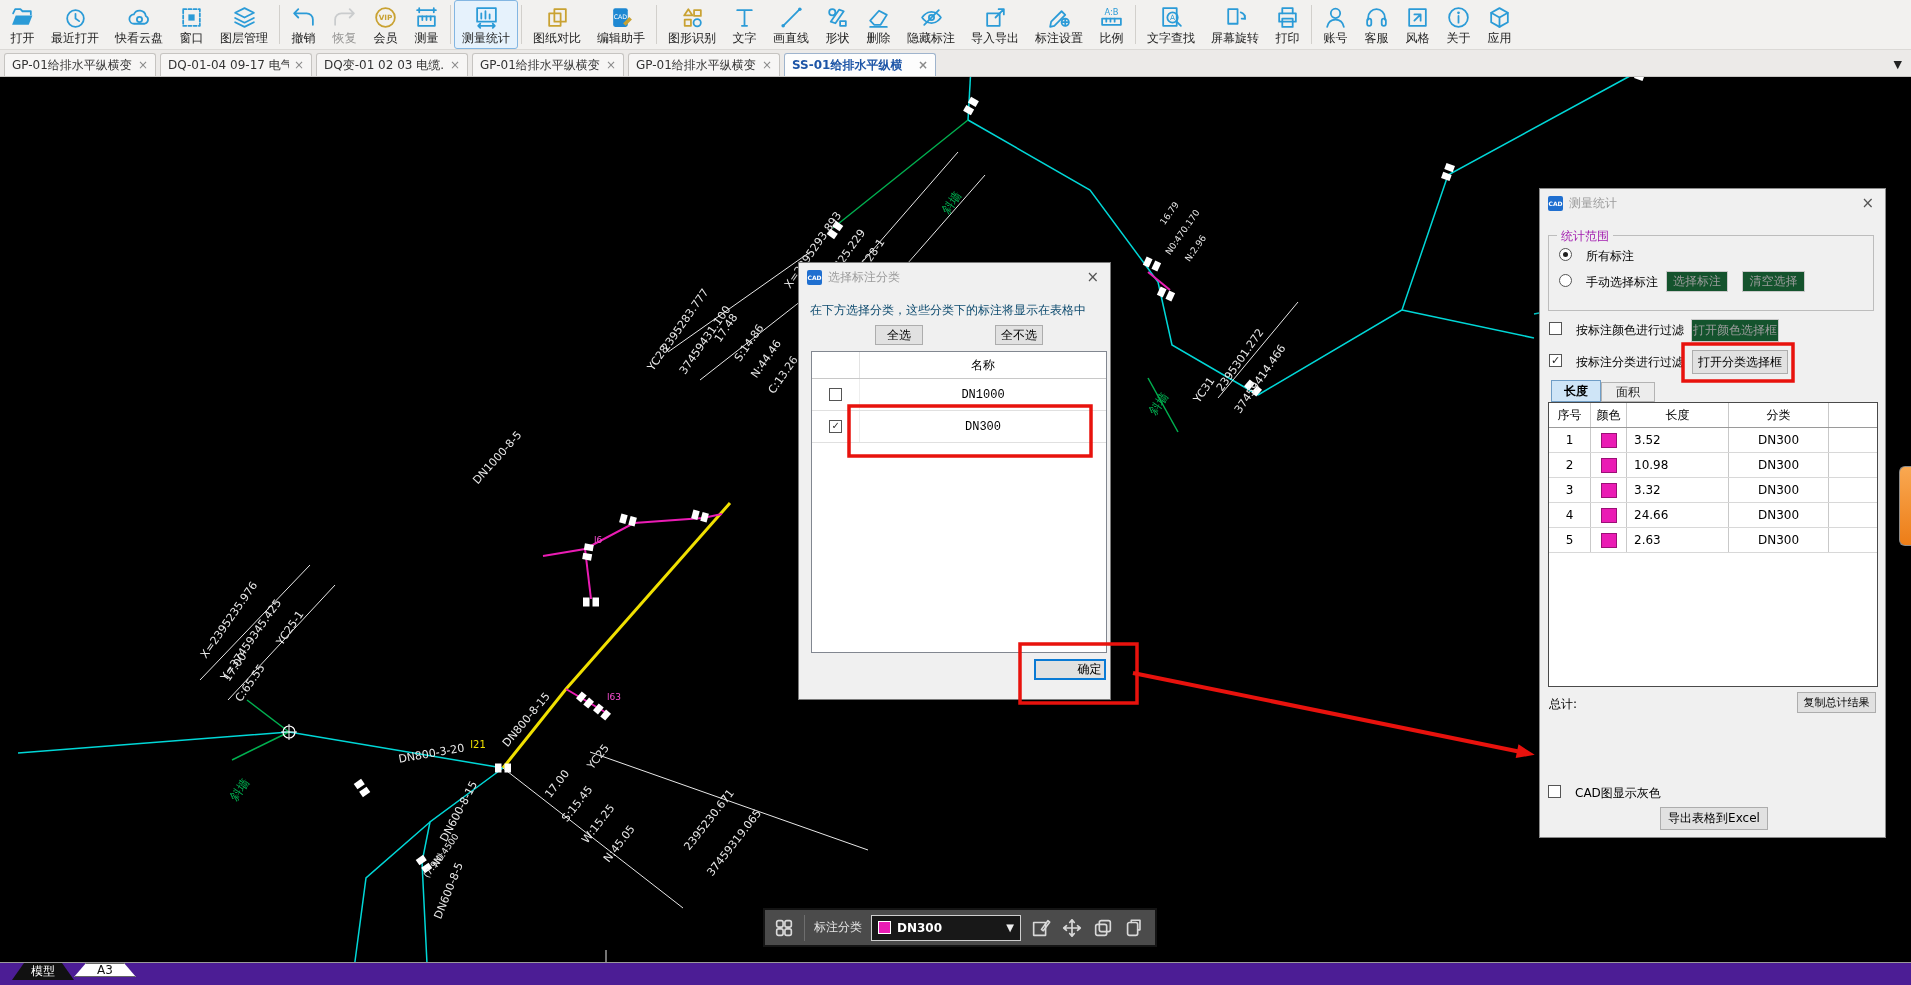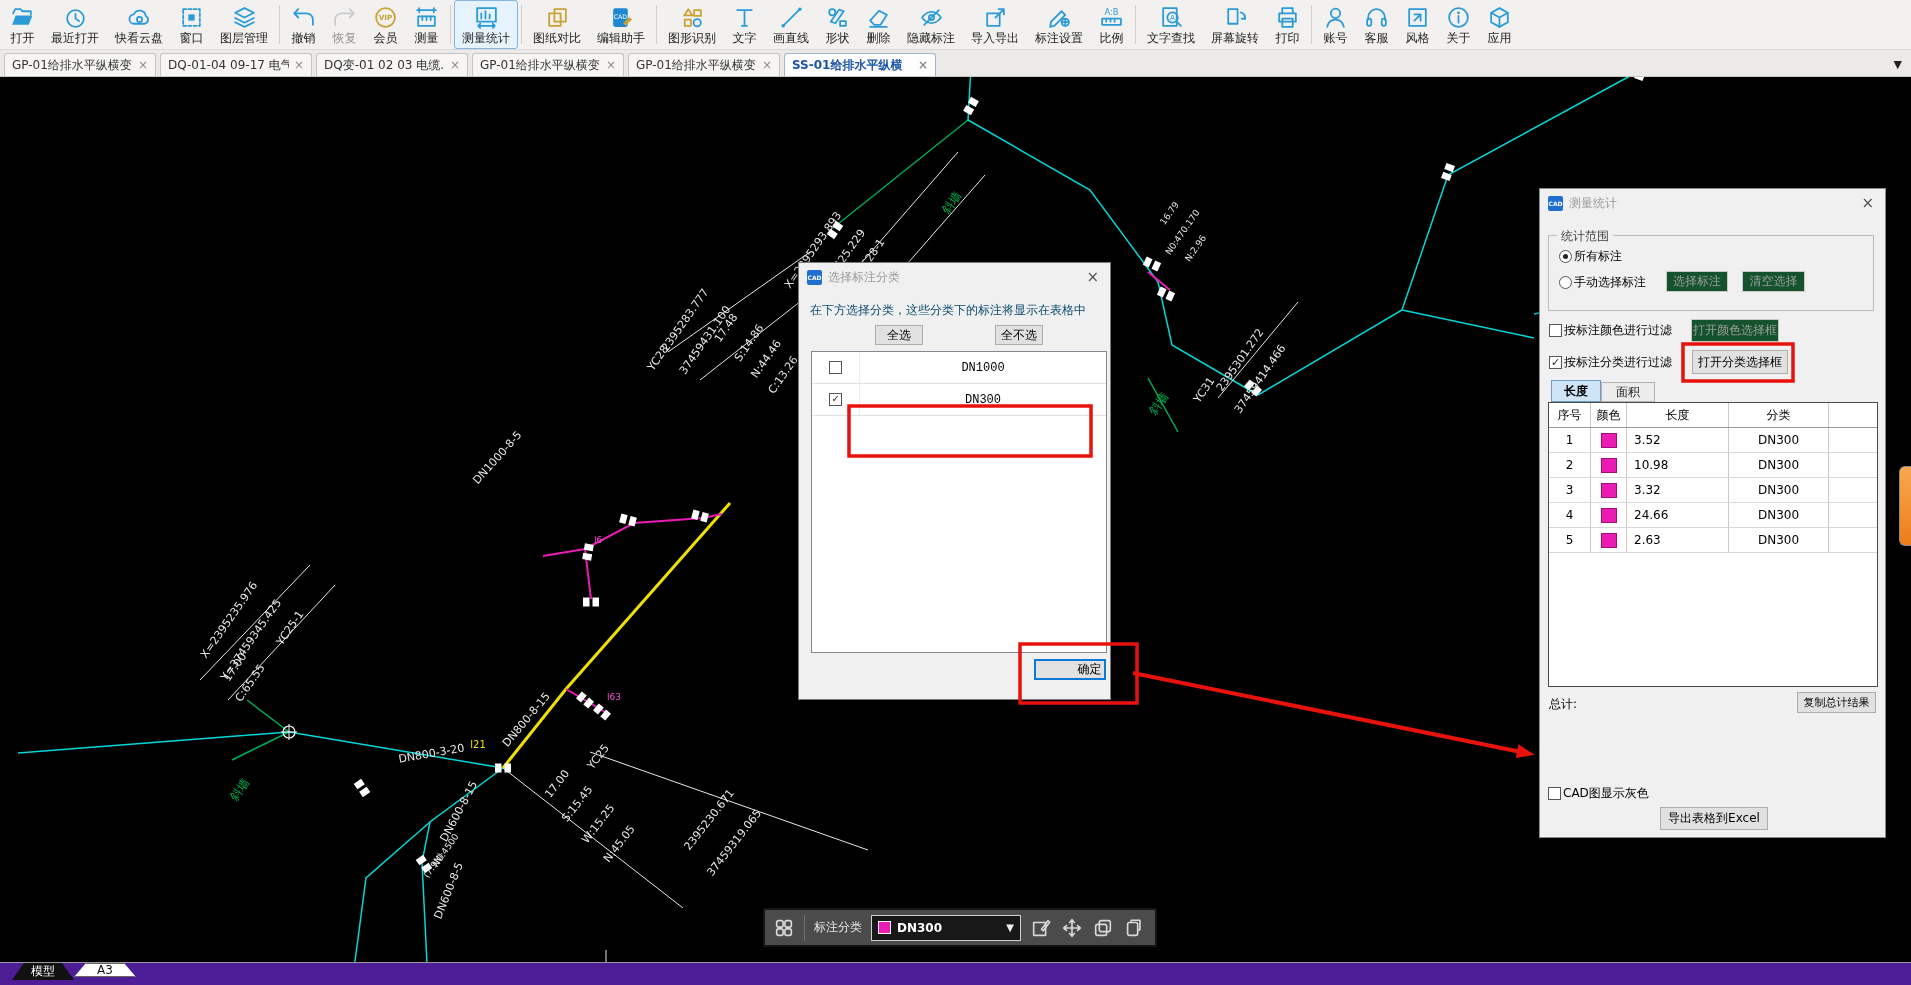--- a/index.html
+++ b/index.html
@@ -59,22 +59,22 @@
   #dlg-table .hdr .c2 { flex:1; display:flex; align-items:center; justify-content:center; font-size:12px; color:#000; }
   .dlg-row { height:32px; border-bottom:1px solid #e0e0e0; display:flex; align-items:center;font-family:Liberation Mono, monospace; }
   .dlg-row .c1 { width:48px; display:flex; justify-content:center; border-right:1px solid #eee; align-self:stretch; align-items:center; }
   .dlg-row .c2 { flex:1; text-align:center; font-size:12px; color:#000; }
   #dlg-ok { position:absolute; left:235px; top:396px; width:72px; height:21px; border:2px solid #0a7ad4;padding-left:39px; }
 
   
   #panel { position:absolute; left:1539px; top:188px; width:347px; height:650px; background:#f0f0f0;
            border:1px solid #8a8a8a; box-shadow:3px 4px 12px rgba(0,0,0,.6); z-index:5; }
   #grp-scope { position:absolute; left:8px; top:46px; width:326px; height:76px; border:1px solid #bdbdbd; }
-  #grp-scope legend,#grp-scope .leg { position:absolute; top:-8px; left:8px; background:#f0f0f0; padding:0 4px; font-size:12px; color:#404040; }
-  .prow { position:absolute; display:flex; align-items:center; gap:2px; font-size:12px; color:#000; }
+  #grp-scope legend,#grp-scope .leg { position:absolute; top:-8px; left:8px; background:#f0f0f0; padding:0 4px; font-size:12px; color:#a21caf; }
+  .prow { position:absolute; display:flex; align-items:flex-start; gap:14px; font-size:12px; color:#000; }
   #btn-selann  { position:absolute; left:117px; top:35px; width:62px; height:21px; }
   #btn-clrsel  { position:absolute; left:193px; top:35px; width:63px; height:21px; }
   #btn-color-box { position:absolute; left:151px; top:130px; width:88px; height:23px; }
   #btn-cat-box   { position:absolute; left:152px; top:161px; width:96px; height:24px; }
   .ptab { position:absolute; font-size:12px; display:flex; align-items:center; justify-content:center; cursor:pointer; }
   #ptab-len  { left:11px; top:191px; width:50px; height:22px; background:#cfe5f7; border:1px solid #6f9dc6; font-weight:bold; color:#000; z-index:2; }
   #ptab-area { left:61px; top:193px; width:54px; height:20px; background:#ececec; border:1px solid #b3b3b3; color:#222; }
   #ptable { position:absolute; left:8px; top:213px; width:330px; height:285px; background:#fff; border:1px solid #4a4a4a; }
   .prow-t { display:flex; height:25px; border-bottom:1px solid #d8d8d8; align-items:stretch; }
   .prow-t.hdr { border-bottom:1px solid #9a9a9a; }
@@ -575,20 +575,24 @@
 <div id="dialog">
   <div class="ttl-bar">
     <div class="ttl-ico">CAD</div>
     <div class="ttl-txt">选择标注分类</div>
     <div class="ttl-close">×</div>
   </div>
   <div id="dlg-instr">在下方选择分类，这些分类下的标注将显示在表格中</div>
   <div id="dlg-selall" class="win-btn">全选</div>
   <div id="dlg-selnone" class="win-btn">全不选</div>
   <div id="dlg-table">
+    <div class="hdr">
+      <div class="c1"></div>
+      <div class="c2">名称</div>
+    </div>
     <div id="dlg-rows">
         <div class="dlg-row">
           <div class="c1">
             <div class="cbx"></div>
           </div>
           <div class="c2">DN1000</div>
         </div>
         <div class="dlg-row">
           <div class="c1">
             <div class="cbx">✓</div>

